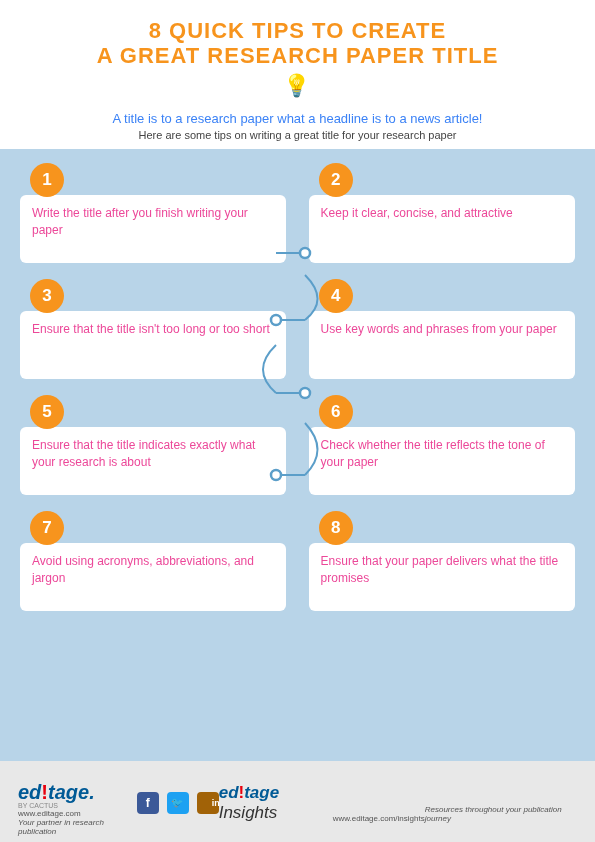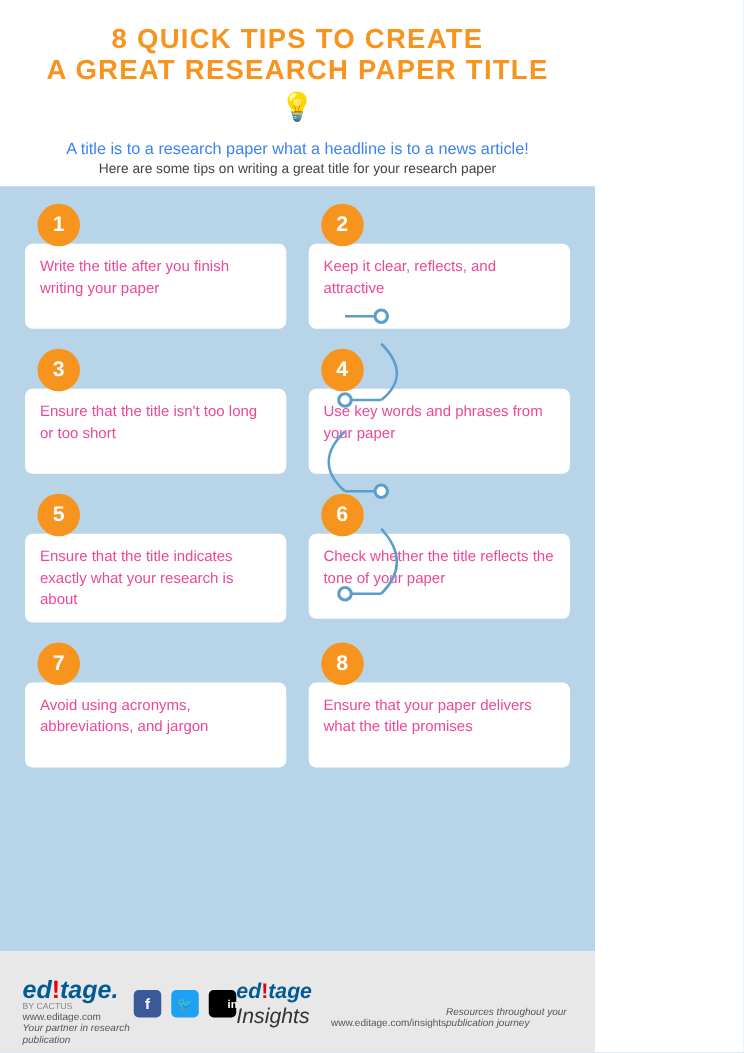--- a/index.html
+++ b/index.html
@@ -5,21 +5,21 @@
     * { margin: 0; padding: 0; box-sizing: border-box; }
     body {
       width: 595px;
       min-height: 842px;
       font-family: Arial, sans-serif;
       background: #fff;
       overflow-x: hidden;
     }
 
     .page {
-      width: 476px;
+      width: 595px;
       min-height: 842px;
       display: flex;
       flex-direction: column;
     }
 
     
     .header {
       background: #fff;
       text-align: center;
       padding: 18px 20px 8px;
@@ -168,21 +168,21 @@
       border-radius: 4px;
       display: flex;
       align-items: center;
       justify-content: center;
       color: #fff;
       font-size: 12px;
       font-weight: 900;
     }
     .social-fb { background: #3b5998; }
     .social-tw { background: #1da1f2; }
-    .social-li { background: #000000; padding-left: 16px; }
+    .social-li { background: #a16207; padding-left: 16px; }
 
     .bottom-right {
       display: flex;
       flex-direction: row;
       align-items: flex-end;
     }
   </style>
 </head>
 <body>
 
@@ -226,21 +226,21 @@
 
     <div class="tips-row" style="margin-bottom:6px;">
 
       <div class="tip-left">
         <div class="tip-number">1</div>
         <div class="tip-box">Write the title after you finish writing your paper</div>
       </div>
 
       <div class="tip-right">
         <div class="tip-number" style="margin-left:10px;">2</div>
-        <div class="tip-box">Keep it clear, reflects, and attractive</div>
+        <div class="tip-box">Keep it clear, concise, and attractive</div>
       </div>
     </div>
 
     <div class="tips-row" style="margin-bottom:6px;">
       <div class="tip-left">
         <div class="tip-number">3</div>
         <div class="tip-box">Ensure that the title isn't too long or too short</div>
       </div>
       <div class="tip-right">
         <div class="tip-number" style="margin-left:10px;">4</div>

